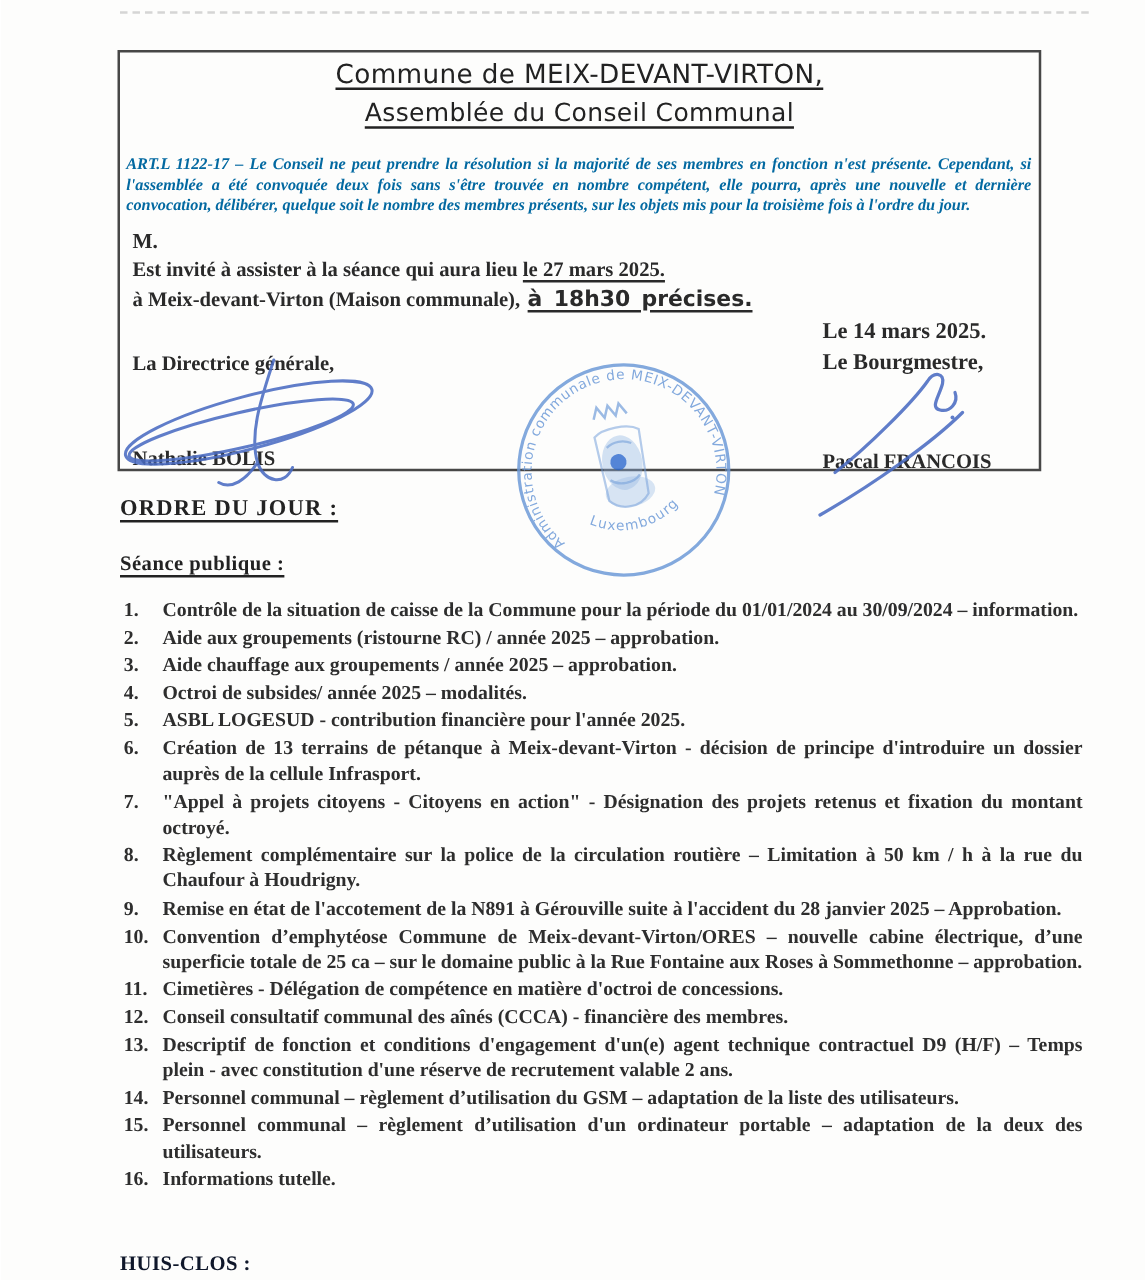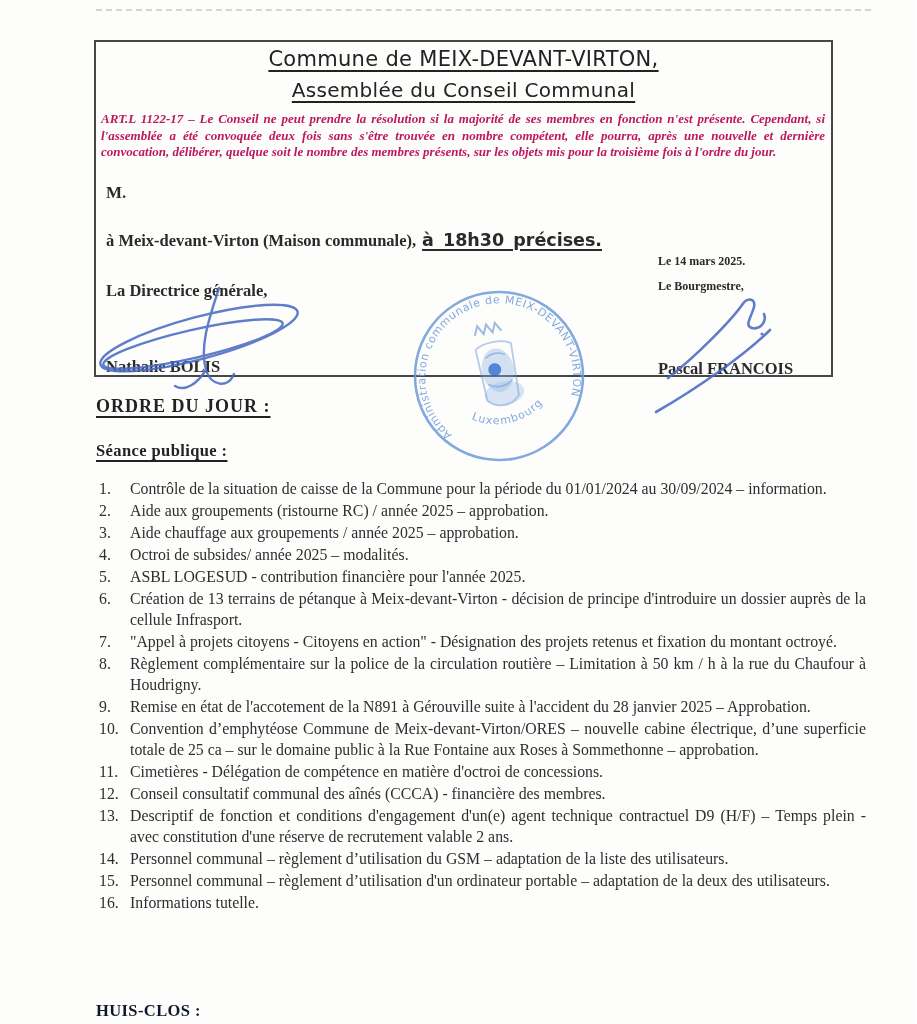--- a/index.html
+++ b/index.html
@@ -21,35 +21,35 @@
   .title-line{
     position:absolute;left:0;width:100%;text-align:center;
     font-family:"DejaVu Sans", sans-serif;font-size:21px;color:#222;
     text-decoration:underline;text-underline-offset:4px;text-decoration-thickness:1.5px;
     letter-spacing:.3px;
   }
   .title-1{top:5px;}
   .title-2{top:36px;font-size:20px;}
   .extrait-label{position:absolute;left:5px;top:66px;font-size:12.5px;color:#333;}
   .extrait-body{
-    position:absolute;left:5px;top:69px;width:724px;
-    font-size:13px;line-height:16.6px;font-style:italic;font-weight:600;color:#be185d;
+    position:absolute;left:5px;top:81px;width:724px;
+    font-size:13px;line-height:16.6px;font-style:italic;font-weight:600;color:#0369a1;
     text-align:justify;
   }
   .addressee{position:absolute;left:10px;top:141px;font-size:17px;font-weight:bold;}
   .inv-line{position:absolute;left:10px;font-size:16.5px;font-weight:bold;white-space:nowrap;}
   .inv-1{top:164px;}
   .inv-2{top:188px;}
   .u-date{text-decoration:underline;text-underline-offset:3px;text-decoration-thickness:1.5px;}
   .time-sans{
     font-family:"DejaVu Sans", sans-serif;font-size:17.5px;margin-left:6px;
     text-decoration:underline;text-underline-offset:3px;text-decoration-thickness:1.5px;
     word-spacing:3px;
   }
-  .right-col{position:absolute;left:562px;font-size:12px;font-weight:bold;white-space:nowrap;}
+  .right-col{position:absolute;left:562px;font-size:18px;font-weight:bold;white-space:nowrap;}
   .date-issued{top:212px;}
   .bourgmestre{top:237px;}
   .directrice{position:absolute;left:10px;top:239px;font-size:16.5px;font-weight:bold;}
   .name-left{position:absolute;left:10px;top:315px;font-size:16.5px;font-weight:bold;}
   .name-right{position:absolute;left:562px;top:317px;font-size:16.5px;font-weight:bold;}
   
   .sig{position:absolute;pointer-events:none;}
   .sig-left{left:88px;top:286px;}
   .sig-right{left:645px;top:292px;}
   .stamp{
@@ -58,21 +58,21 @@
   }
   
   .h-ordre{
     position:absolute;left:95px;top:396px;font-size:18px;font-weight:bold;letter-spacing:1px;
     text-decoration:underline;text-underline-offset:4px;text-decoration-thickness:2px;color:#222;
   }
   .h-seance{
     position:absolute;left:95px;top:441px;font-size:16.5px;font-weight:bold;letter-spacing:.4px;
     text-decoration:underline;text-underline-offset:4px;text-decoration-thickness:1.8px;color:#222;
   }
-  .agenda{position:absolute;left:97px;top:479px;width:768px;}
+  .agenda{position:absolute;left:97px;top:479px;width:768px;font-weight:bold;}
   .agenda ol{list-style:none;margin:0;padding:0;counter-reset:item;}
   .agenda li{
     position:relative;counter-increment:item;padding-left:32px;margin-bottom:1.5px;
     font-size:15.8px;line-height:20.6px;text-align:justify;color:#2e2e2e;
   }
   .agenda li::before{
     content:counter(item) ".";position:absolute;left:1px;top:0;
   }
   .h-huis{
     position:absolute;left:95px;top:1001px;font-size:16.5px;font-weight:bold;letter-spacing:.4px;color:#0f172a;
@@ -87,20 +87,21 @@
 
   <div class="scan-edge"></div>
 
   <div class="frame">
     <div class="title-line title-1">Commune de MEIX-DEVANT-VIRTON,</div>
     <div class="title-line title-2">Assemblée du Conseil Communal</div>
     <div class="extrait-body">ART.L 1122-17 – Le Conseil ne peut prendre la résolution si la majorité de ses membres en fonction n'est présente. Cependant, si l'assemblée a été convoquée deux fois sans s'être trouvée en nombre compétent, elle pourra, après une nouvelle et dernière convocation, délibérer, quelque soit le nombre des membres présents, sur les objets mis pour la troisième fois à l'ordre du jour.</div>
 
     <div class="addressee">M.</div>
 
+    <div class="inv-line inv-1"><span>Est invité à assister à la séance qui aura lieu </span><span class="u-date">le 27 mars 2025.</span></div>
 
     <div class="inv-line inv-2"><span>à Meix-devant-Virton (Maison communale),</span><span class="time-sans">à 18h30 précises.</span></div>
 
     <div class="right-col date-issued">Le 14 mars 2025.</div>
     <div class="right-col bourgmestre">Le Bourgmestre,</div>
     <div class="directrice">La Directrice générale,</div>
     <div class="name-left">Nathalie BOLIS</div>
     <div class="name-right">Pascal FRANCOIS</div>
   </div>
 

